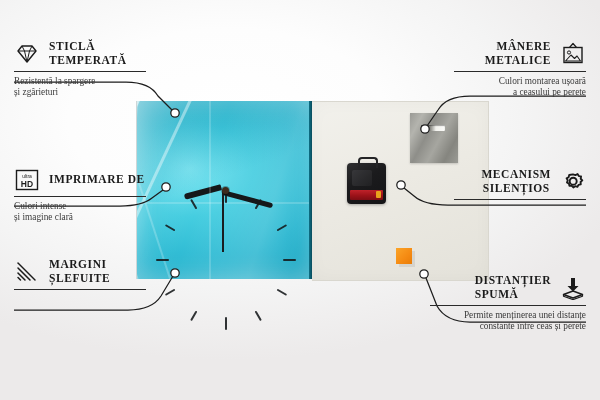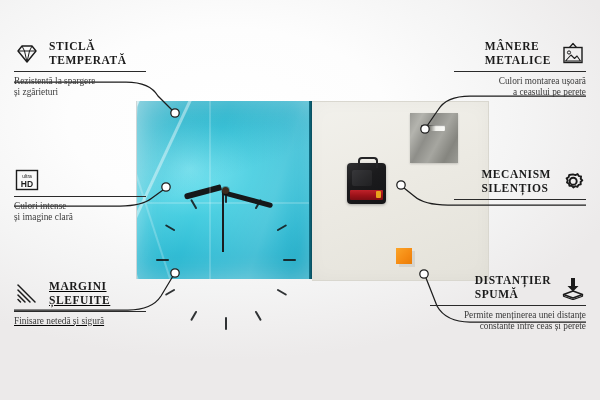--- a/index.html
+++ b/index.html
@@ -228,74 +228,71 @@
   <div class="callout" style="left:14px;top:168px;width:132px;">
     <div class="co-head">
       <span class="ico">
         <svg viewBox="0 0 26 24">
           <rect x="2.5" y="2.5" width="21" height="19" fill="none" stroke="#1b1b1b" stroke-width="1.4"></rect>
           <text x="13" y="10" font-family="Liberation Sans, sans-serif" font-size="5" text-anchor="middle" fill="#1b1b1b">ultra</text>
           <text x="13" y="18.5" font-family="Liberation Sans, sans-serif" font-size="8.5" font-weight="bold" text-anchor="middle" fill="#1b1b1b">HD</text>
         </svg>
       </span>
       <span class="co-title">
-        <br>
+        <span>IMPRIMARE DE</span><br>
       </span>
     </div>
     <div class="co-rule"></div>
     <div class="co-sub">
       <span>Culori intense</span><br><span>și imagine clară</span>
     </div>
   </div>
 
-  <div class="callout" style="left:14px;top:280px;width:132px;text-decoration:underline;">
+  <div class="callout" style="left:14px;top:258px;width:132px;">
     <div class="co-head">
       <span class="ico">
         <svg viewBox="0 0 26 24">
             <g stroke="#1b1b1b" stroke-width="1.5" stroke-linecap="round">
               <path d="M4 3 L21 20"></path>
               <path d="M4 8 L16 20"></path>
               <path d="M4 13 L11 20"></path>
               <path d="M4 17.5 L6.5 20"></path>
             </g>
           </svg>
       </span>
       <span class="co-title">
         <span>MARGINI</span><br><span>ȘLEFUITE</span>
       </span>
     </div>
     <div class="co-rule"></div>
-    <div class="co-sub">
-      <span>Finisare netedă și sigură</span>
-    </div>
   </div>
 
   <div class="callout" style="left:454px;top:40px;width:132px;">
     <div class="co-head right">
-      <span class="co-title" style="">
+      <span class="co-title" style="text-align:right">
         <span>MÂNERE</span><br><span>METALICE</span>
       </span>
       <span class="ico">
         <svg viewBox="0 0 26 24">
           <path d="M13 1.5 L9.5 5.5 H16.5 Z" fill="none" stroke="#1b1b1b" stroke-width="1.2" stroke-linejoin="round"></path>
           <rect x="4" y="5.5" width="18" height="15" fill="none" stroke="#1b1b1b" stroke-width="1.4"></rect>
           <circle cx="9" cy="10.5" r="1.6" fill="none" stroke="#1b1b1b" stroke-width="1"></circle>
           <path d="M5.5 19 L11 13 L14.5 16.5 L17 14 L20.5 19 Z" fill="none" stroke="#1b1b1b" stroke-width="1.1" stroke-linejoin="round"></path>
         </svg>
       </span>
     </div>
     <div class="co-rule"></div>
     <div class="co-sub right">
       <span>Culori montarea ușoară</span><br><span>a ceasului pe perete</span>
     </div>
   </div>
 
   <div class="callout" style="left:454px;top:168px;width:132px;">
     <div class="co-head right">
-      <span class="co-title" style="text-align:left">
+      <span class="co-title" style="text-align:center">
         <span>MECANISM</span><br><span>SILENȚIOS</span>
       </span>
       <span class="ico">
         <svg viewBox="0 0 26 24">
           <g fill="none" stroke="#1b1b1b" stroke-width="1.9" stroke-linejoin="round">
             <path d="M13 3.2 L15.6 4.0 L17.7 2.9 L19.0 5.0 L21.3 5.3 L20.9 7.7 L22.6 9.4 L20.8 11.0 L21.0 13.4 L18.7 13.9 L17.6 16.0 L15.4 15.3 L13.4 16.6 L11.8 14.9 L9.4 15.0 L8.9 12.7 L6.9 11.5 L7.7 9.3 L6.5 7.3 L8.6 6.2 L9.2 3.9 Z" transform="translate(0.2,1.2) scale(0.98)"></path>
             <circle cx="13.2" cy="11.2" r="3.5"></circle>
           </g>
         </svg>
       </span>

